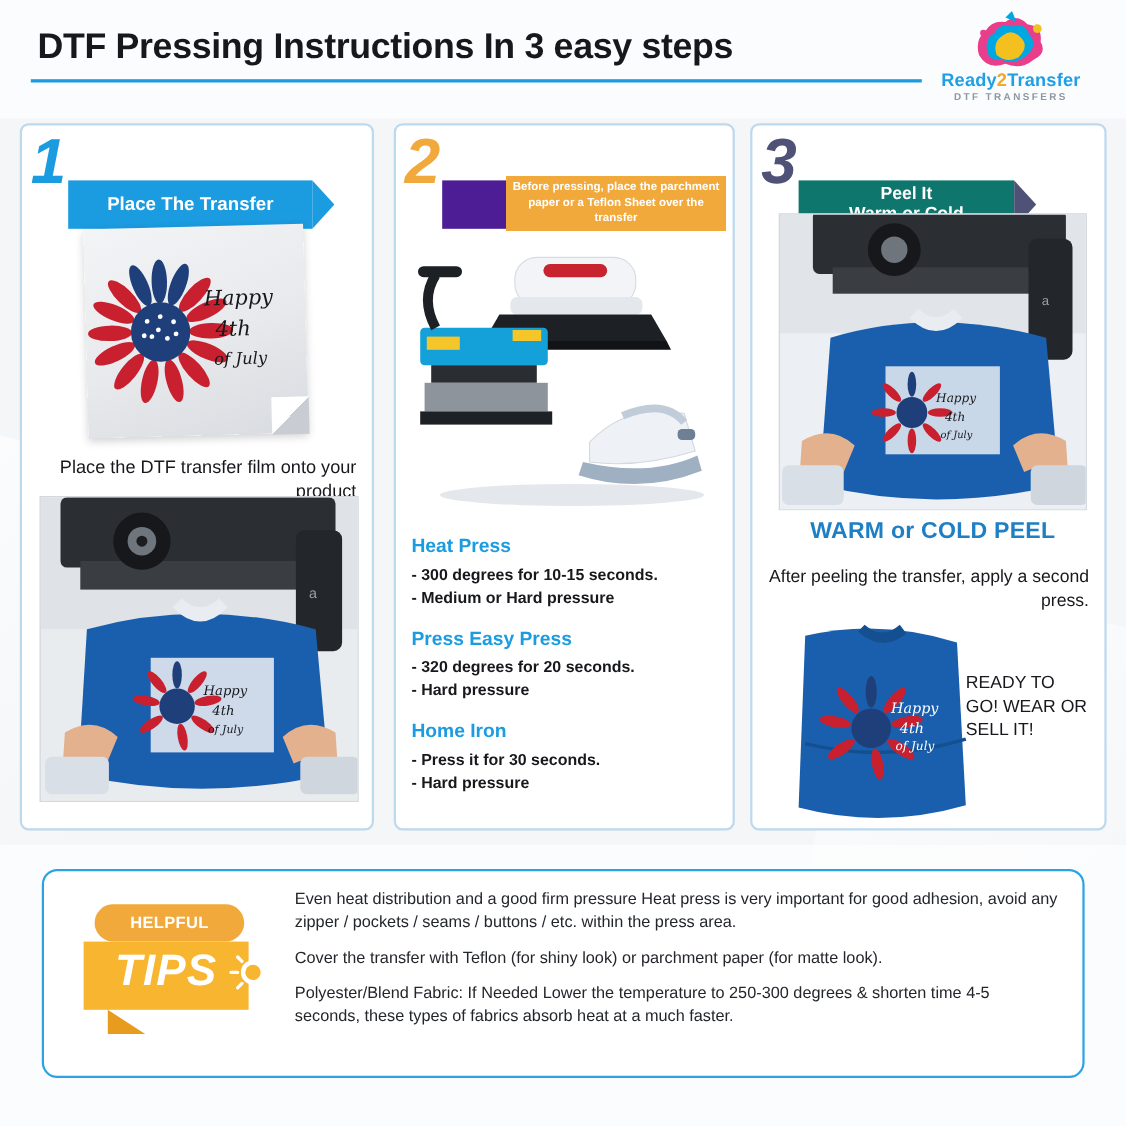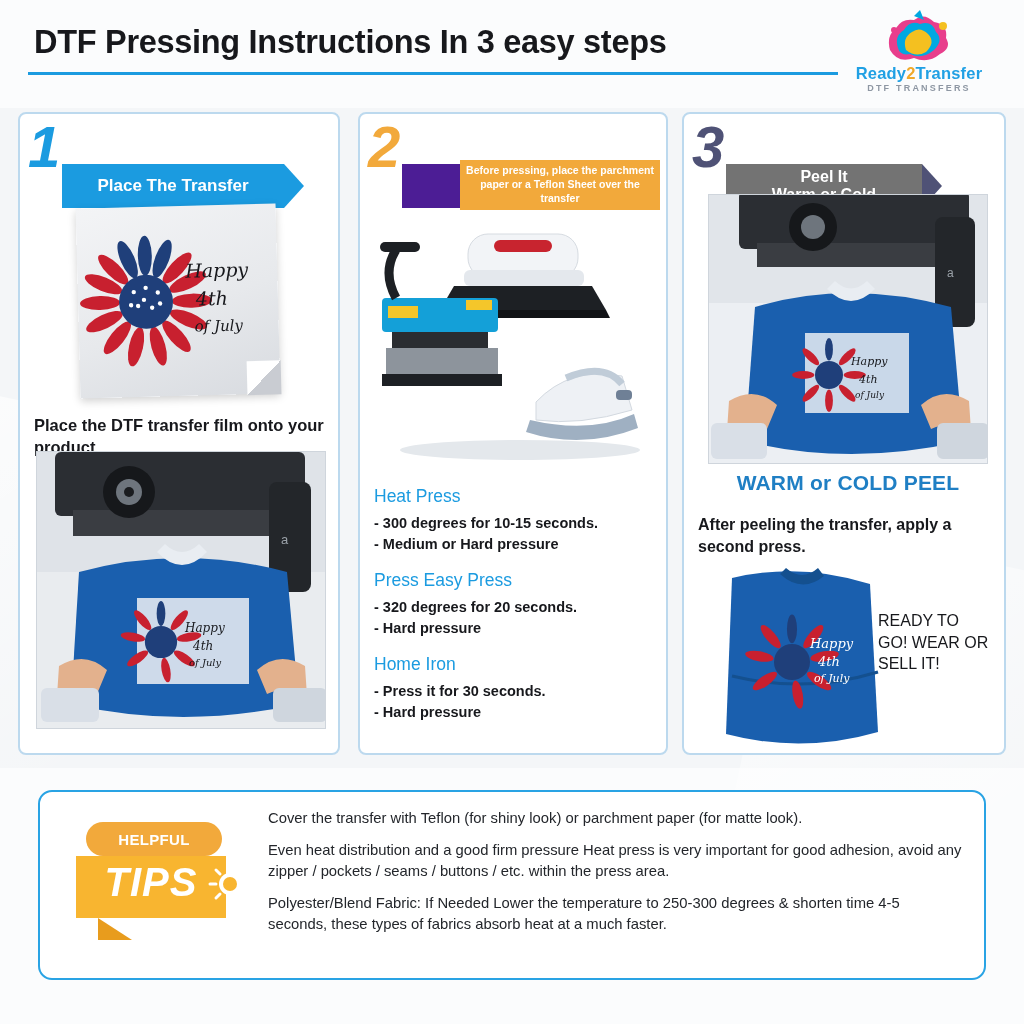--- a/index.html
+++ b/index.html
@@ -89,21 +89,21 @@
     margin-top: 36px;
   }
   .ribbon::after {
     content: ""; position: absolute; right: -20px; top: 0;
     border-top: 22px solid transparent; border-bottom: 22px solid transparent;
   }
   .ribbon1 { width: 222px; background: #1b9be0; font-size: 17px; }
   .ribbon1::after { border-left: 20px solid #1b9be0; }
   .ribbon2 { width: 206px; background: #4c1d95; font-size: 11px; padding-left: 44px; }
   .ribbon2::after { border-left: 20px solid #f2a93b; }
-  .ribbon3 { width: 196px; background: #737373; font-size: 16px; line-height: 1.15; }
+  .ribbon3 { width: 196px; background: #0f766e; font-size: 16px; line-height: 1.15; }
   .ribbon3::after { border-left: 20px solid #4f5276; }
   .step-num {
     position: absolute; left: 8px; top: -10px;
     font-size: 58px; font-weight: bold; font-style: italic;
     line-height: 1;
   }
   .num1 { color: #1b9be0; }
   .num2 { color: #f2a93b; }
   .num3 { color: #4f5276; }
 
@@ -120,33 +120,33 @@
     transform: rotate(-1.5deg);
     box-shadow: 0 3px 8px rgba(0,0,0,.18);
   }
   .film-wrap::after{
     content:""; position:absolute; right:-1px; bottom:-1px;
     width:34px; height:34px;
     background: linear-gradient(135deg,#ffffff 0 50%, #c9ccd2 50% 100%);
   }
   .caption {
     position: absolute; left: 14px; right: 14px;
-    text-align: left; font-weight: bold; color: #17181c;
+    text-align: right; font-weight: normal; color: #17181c;
   }
   .cap1 { top: 300px; font-size: 16.5px; line-height: 1.35; }
   .photo {
     position: absolute; border: 1px solid #cfd5dc;
     background: #eceff2; overflow: hidden;
   }
   .photo1 { left: 16px; top: 337px; width: 290px; height: 278px; }
 
   
   .machines { position: absolute; left: 10px; top: 92px; width: 290px; height: 270px; }
   .spec-block { position: absolute; left: 14px; right: 12px; }
-  .spec-title { font-size: 17.5px; font-weight: normal; color: #1b9be0; margin-bottom: 6px; }
+  .spec-title { font-size: 17.5px; font-weight: bold; color: #1b9be0; margin-bottom: 6px; }
   .spec-line { font-size: 14.5px; font-weight: bold; color: #17181c; line-height: 1.45; }
 
   
   .photo3 { left: 24px; top: 80px; width: 280px; height: 270px; }
   .peel-bar {
     position: absolute; left: 24px; top: 350px; width: 280px; height: 38px;
     background: #fff; display: flex; align-items: center; justify-content: center;
     font-size: 21px; font-weight: bold; color: #1f7fc4; letter-spacing: .2px;
   }
   .cap3 { top: 400px; font-size: 16px; line-height: 1.35; }
@@ -465,19 +465,19 @@
           <line x1="36" y1="22" x2="42" y2="22"></line>
           <line x1="8" y1="8" x2="12" y2="12"></line>
           <line x1="32" y1="32" x2="36" y2="36"></line>
           <line x1="8" y1="36" x2="12" y2="32"></line>
           <line x1="32" y1="12" x2="36" y2="8"></line>
         </g>
       </svg>
     </div>
 
     <div class="tips-text">
+      <div class="tip-p">Even heat distribution and a good firm pressure Heat press is very important for good adhesion, avoid any zipper / pockets / seams / buttons / etc. within the press area.</div>
       <div class="tip-p">Cover the transfer with Teflon (for shiny look) or parchment paper (for matte look).</div>
-      <div class="tip-p">Even heat distribution and a good firm pressure Heat press is very important for good adhesion, avoid any zipper / pockets / seams / buttons / etc. within the press area.</div>
       <div class="tip-p">Polyester/Blend Fabric: If Needed Lower the temperature to 250-300 degrees &amp; shorten time 4-5 seconds, these types of fabrics absorb heat at a much faster.</div>
     </div>
   </div>
 
 </div>
 
 </body></html>

